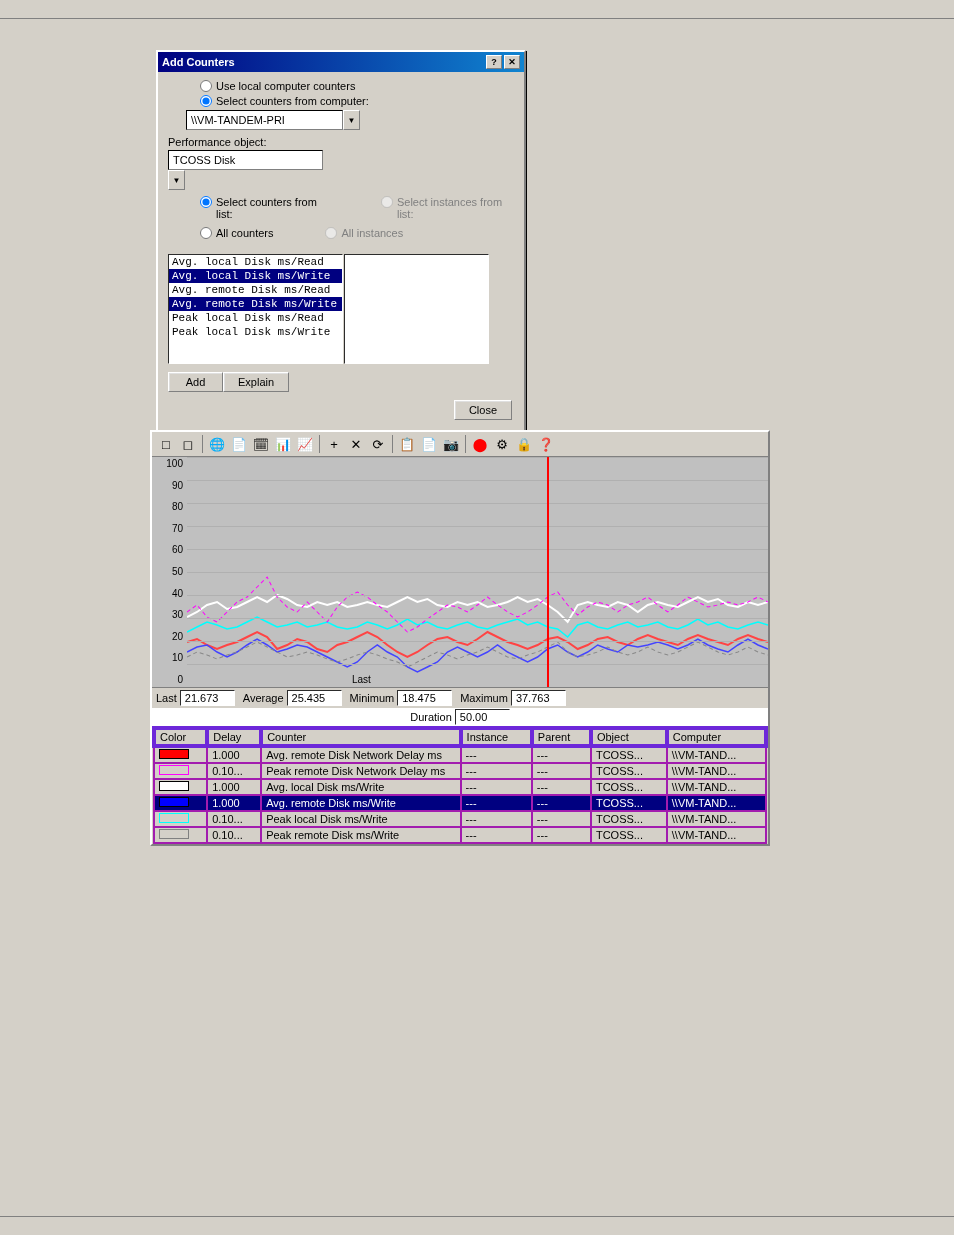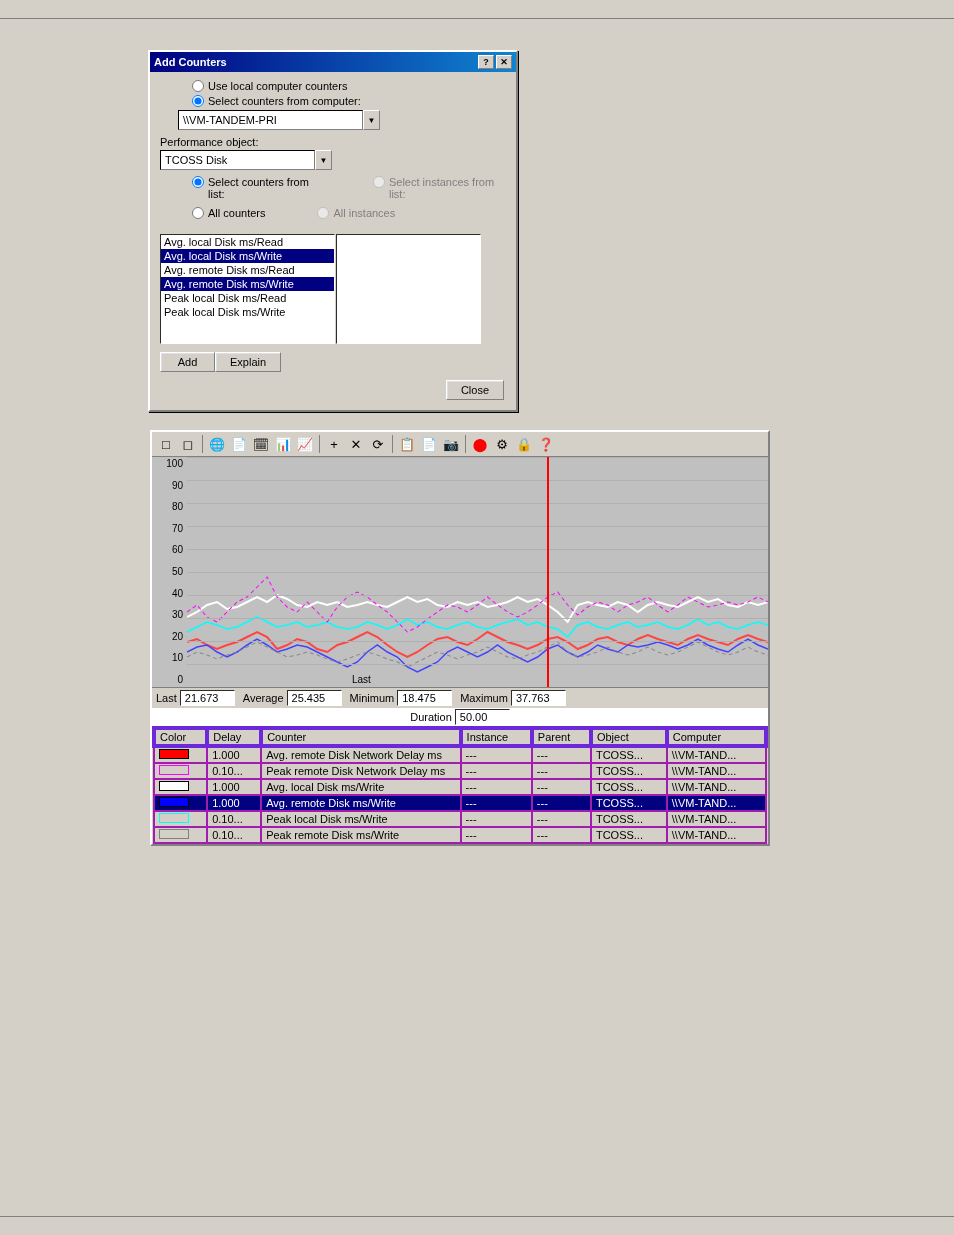--- a/index.html
+++ b/index.html
@@ -33,21 +33,21 @@
       bottom: 18px;
       left: 0; right: 0;
       height: 1px;
       background: #808080;
     }
 
     
     .dialog {
       position: absolute;
       top: 50px;
-      left: 148px;
+      left: 156px;
       width: 370px;
       background: #d4d0c8;
       border: 2px solid #fff;
       border-right-color: #808080;
       border-bottom-color: #808080;
       box-shadow: 1px 1px 0 #000;
     }
 
     .dialog-titlebar {
       background: linear-gradient(to right, #000080, #1084d0);
@@ -142,20 +142,21 @@
     }
 
     .radio-disabled {
       color: #808080;
     }
 
     .counters-section {
       display: flex;
       gap: 1px;
       margin-top: 12px;
+      font-family: Liberation Mono, monospace;
     }
 
     .list-box {
       width: 175px;
       height: 110px;
       background: #fff;
       border: 1px inset;
       border-color: #808080 #fff #fff #808080;
       overflow-y: auto;
       font-size: 11px;
@@ -392,28 +393,28 @@
         <input type="radio" name="counter_source" style="">
         <label>Use local computer counters</label>
       </div>
 
       <div class="radio-row">
         <input type="radio" name="counter_source" checked="" style="">
         <label>Select counters from computer:</label>
       </div>
 
       <div class="select-combo">
-        <select style="width:185px; font-size:11px;">
+        <select style="width:157px; font-size:11px;">
           <option>\\VM-TANDEM-PRI</option>
         </select>
         <div class="combo-arrow">▼</div>
       </div>
 
       <div class="perf-label">Performance object:</div>
-      <div class="select-combo" style="margin-left:0;">
+      <div class="select-combo" style="margin-left:0;flex-direction:column;">
         <select style="width:155px; font-size:11px;">
           <option>TCOSS Disk</option>
         </select>
         <div class="combo-arrow">▼</div>
       </div>
 
       <div class="section-row">
         <div class="radio-row">
           <input type="radio" name="counter_list" checked="" style="">
           <label>Select counters from list:</label>

